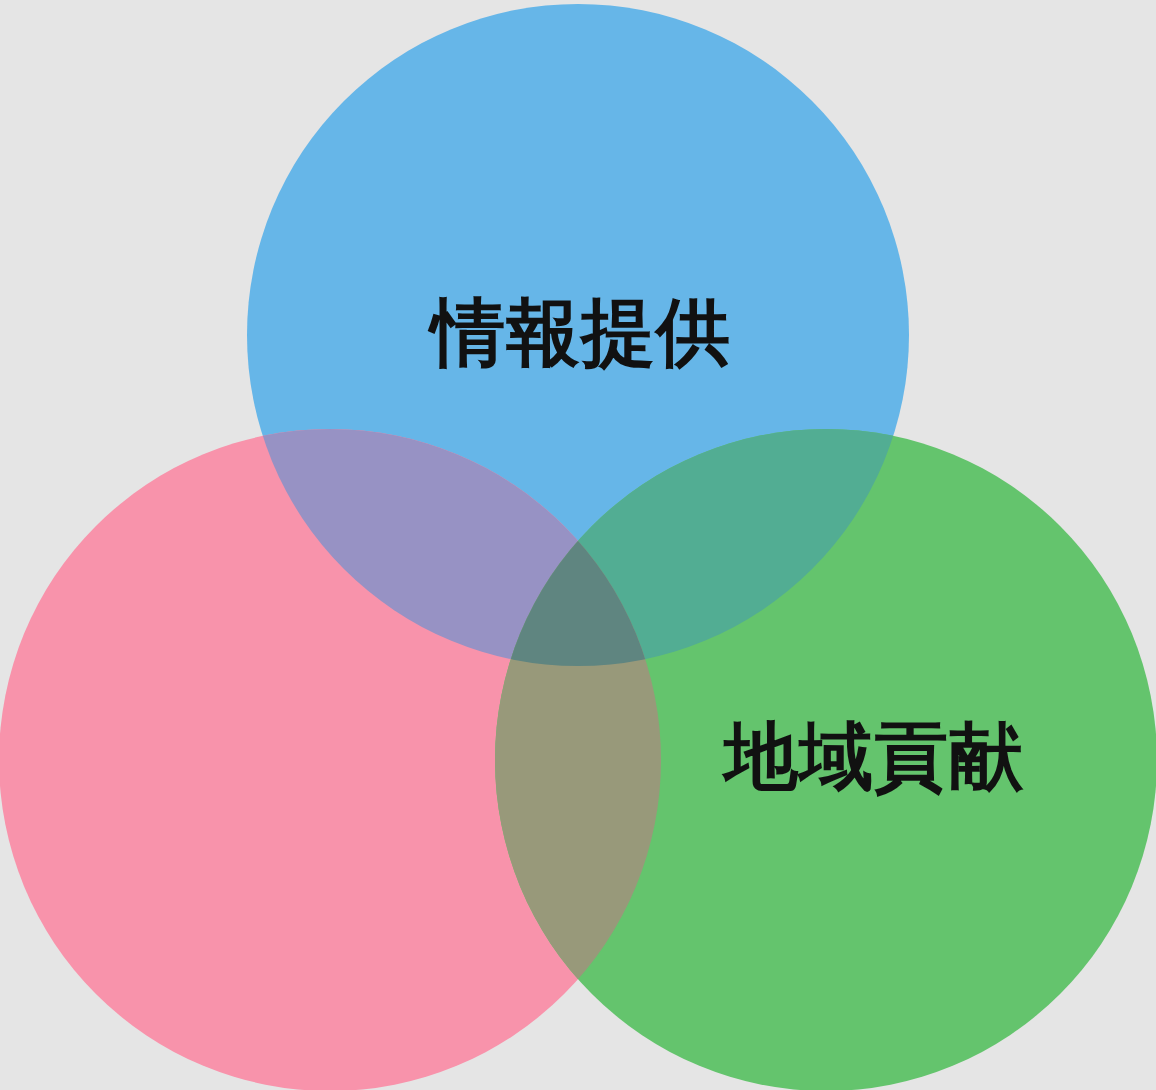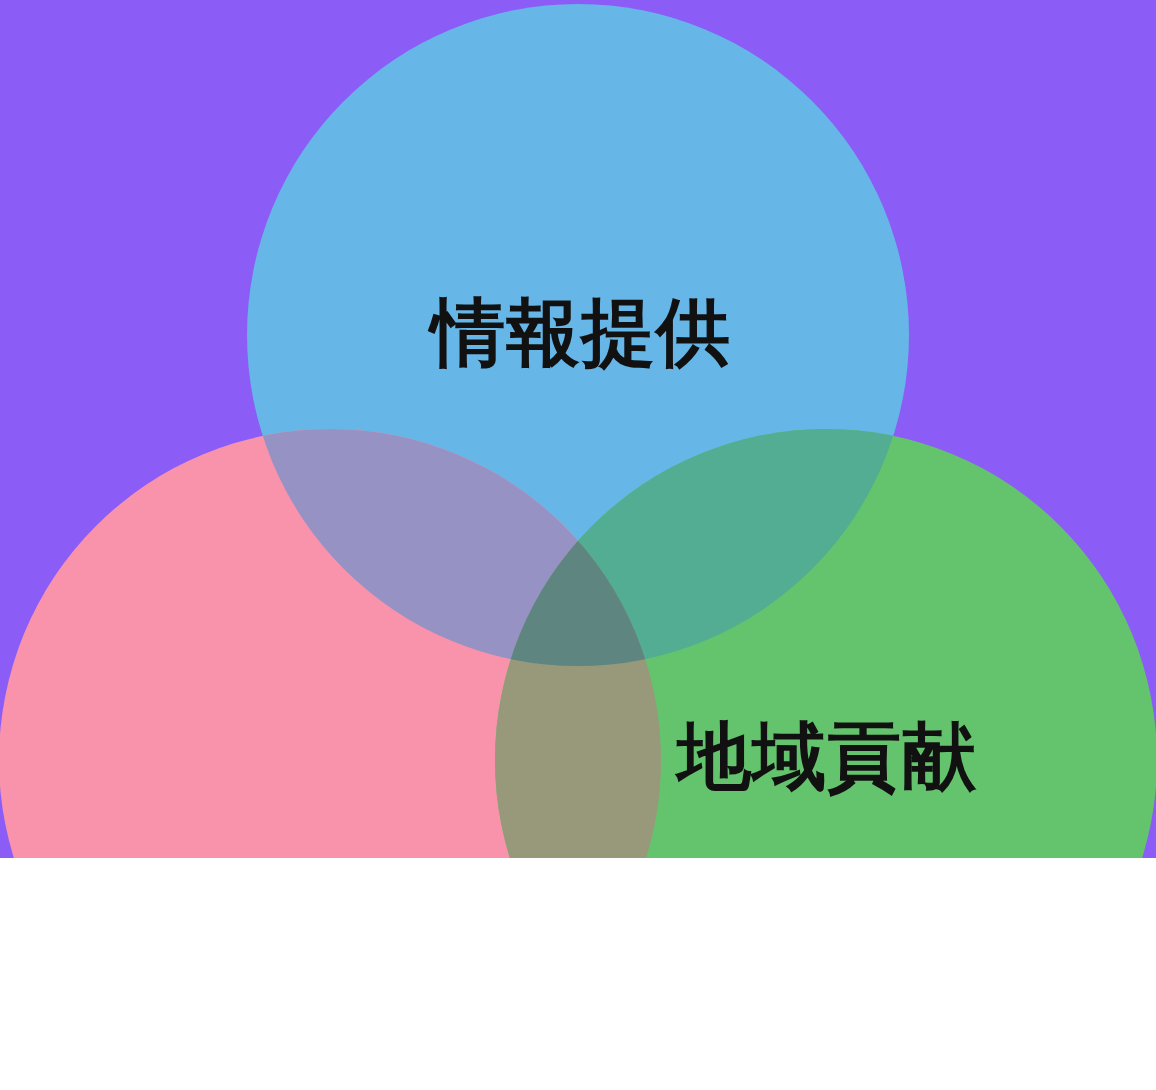--- a/index.html
+++ b/index.html
@@ -3,23 +3,23 @@
 <meta charset="utf-8">
 <style>
   html, body {
     margin: 0;
     padding: 0;
     background: #ffffff;
   }
   .venn-container {
     position: relative;
     width: 1156px;
-    height: 858px;
+    height: 1090px;
     overflow: hidden;
-    background: #8b5cf6;
+    background: #e5e5e5;
     font-family: "Liberation Sans", "DejaVu Sans", sans-serif;
   }
   .venn-svg {
     position: absolute;
     left: 0;
     top: 0;
     display: block;
   }
   .venn-label {
     position: absolute;
@@ -27,21 +27,21 @@
     font-size: 74px;
     font-weight: 900;
     color: #111111;
     letter-spacing: 1px;
     white-space: nowrap;
     line-height: 1;
     user-select: none;
   }
   .label-top    { left: 581px; top: 333px; }
   .label-left   { left: 334px; top: 757px; }
-  .label-right  { left: 827px; top: 757px; }
+  .label-right  { left: 874px; top: 757px; }
 </style>
 </head>
 <body>
 
 <div class="venn-container">
 
   <svg class="venn-svg" width="1156" height="1090" viewBox="0 0 1156 1090">
     <defs>
       <clipPath id="clip-top">
         <circle cx="578" cy="335" r="331"></circle>

